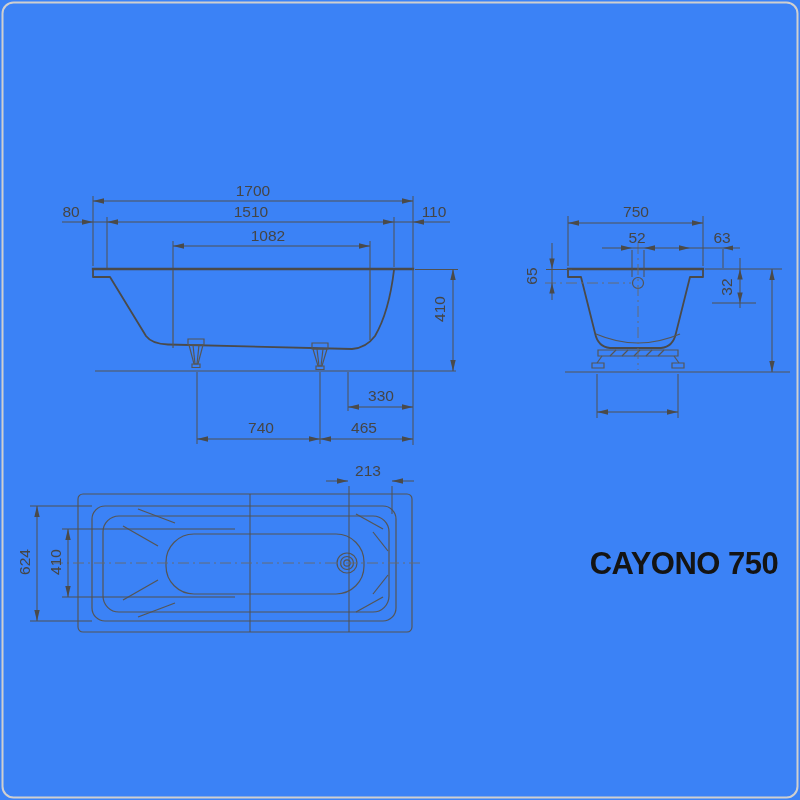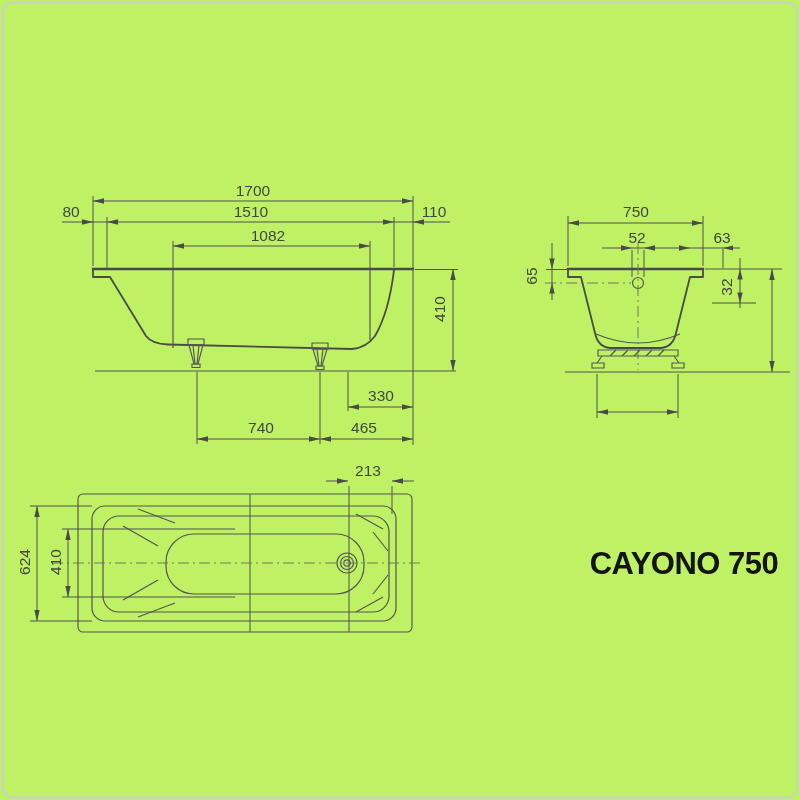--- a/index.html
+++ b/index.html
@@ -1,16 +1,16 @@
 <!DOCTYPE html>
 <html><head>
 <meta charset="utf-8">
 <style>
   html,body{margin:0;padding:0;background:#ffffff;}
-  .canvas{position:relative;width:800px;height:800px;background:#bef264;overflow:hidden;}
+  .canvas{position:relative;width:800px;height:800px;background:#3b82f6;overflow:hidden;}
   svg{display:block;}
   .outline{stroke:#4a4a4a;stroke-width:1.8;fill:none;stroke-linejoin:round;stroke-linecap:round;}
   .rim{stroke:#4a4a4a;stroke-width:2.3;fill:none;stroke-linecap:square;}
   .inner{stroke:#555555;stroke-width:1.2;fill:none;}
   .dim{stroke:#515151;stroke-width:1;fill:none;}
   .thin{stroke:#555555;stroke-width:1.15;fill:none;}
   .cl{stroke:#6a6a6a;stroke-width:0.9;fill:none;stroke-dasharray:11 4 2 4;}
   .arr{fill:#4a4a4a;stroke:none;}
   .dim-text{font:15.5px "Liberation Sans", sans-serif;fill:#454545;}
   .title-text{font:bold 31px "Liberation Sans", sans-serif;fill:#141414;letter-spacing:-0.5px;}

